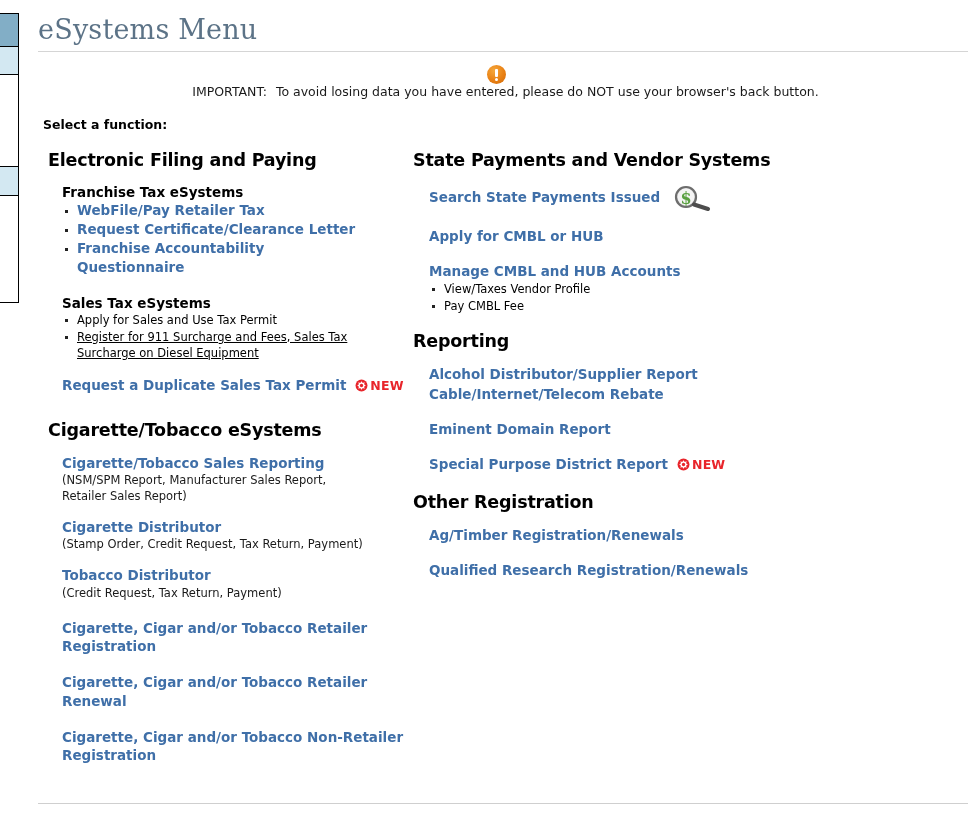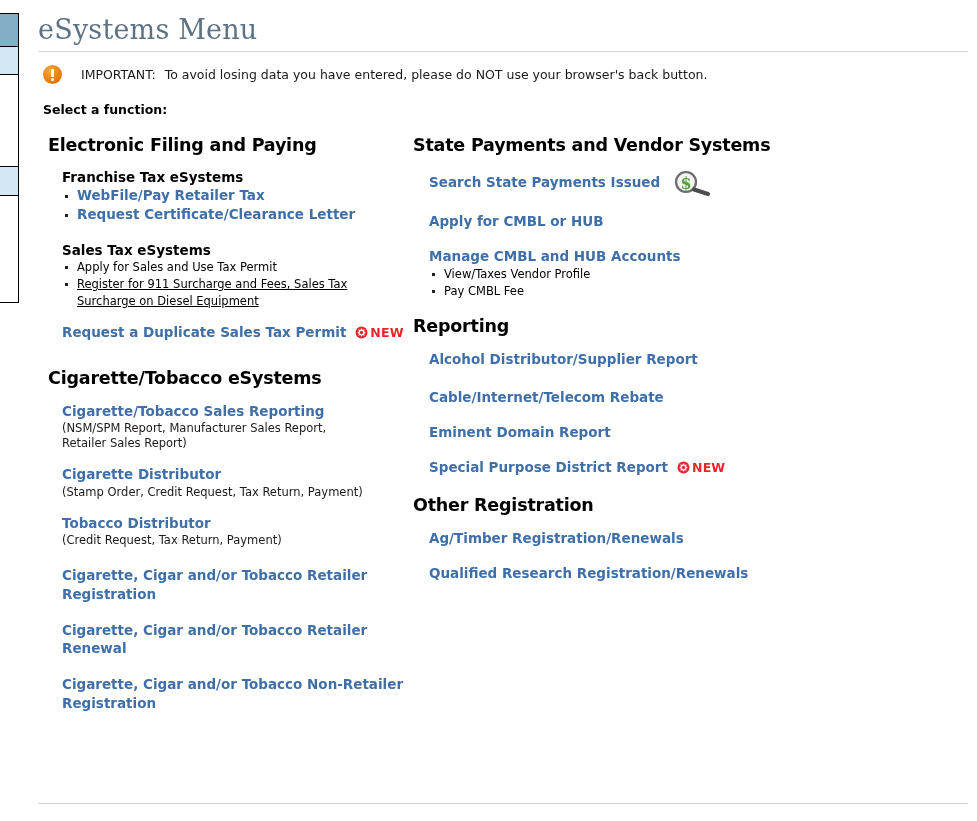--- a/index.html
+++ b/index.html
@@ -59,20 +59,21 @@
     border-top: 1px solid #d5d5d5;
     margin: 0 0 0 0;
     width: 930px;
   }
 
   
   #important-notice {
     display: flex;
     align-items: center;
     padding: 13px 0 0 5px;
+    flex-direction: column;
   }
   .alert-icon {
     width: 19px;
     height: 19px;
     border-radius: 50%;
     background: radial-gradient(circle at 38% 30%, #f5a83c 0%, #e98013 55%, #cf6a08 100%);
     position: relative;
     flex: none;
     margin-right: 19px;
   }
@@ -284,20 +285,23 @@
 
 
       <div class="group">
         <h3 class="sub-head">Franchise Tax eSystems</h3>
         <ul class="bullets linked">
           <li>
             <a class="link">WebFile/Pay Retailer Tax</a>
           </li>
           <li>
             <a class="link">Request Certificate/Clearance Letter</a>
+          </li>
+          <li>
+            <a class="link" style="max-width:215px;">Franchise Accountability Questionnaire</a>
           </li>
         </ul>
       </div>
 
       <div class="group" style="margin-bottom:14px;">
         <h3 class="sub-head">Sales Tax eSystems</h3>
         <ul class="bullets plain">
           <li>Apply for Sales and Use Tax Permit</li>
           <li style="max-width:275px;text-decoration:underline;">Register for 911 Surcharge and Fees, Sales Tax Surcharge on Diesel Equipment</li>
         </ul>
@@ -372,21 +376,21 @@
           <ul class="bullets plain">
             <li>View/Taxes Vendor Profile</li>
             <li>Pay CMBL Fee</li>
           </ul>
         </div>
       </div>
 
       <h2 class="section-title">Reporting</h2>
 
       <div class="group r" style="margin-bottom:18px;">
-        <div style="margin-bottom:20px;">
+        <div style="margin-bottom:2px;">
           <a class="link">Alcohol Distributor/Supplier Report</a>
         </div>
         <div style="margin-bottom:17px;">
           <a class="link">Cable/Internet/Telecom Rebate</a>
         </div>
         <div style="margin-bottom:17px;">
           <a class="link">Eminent Domain Report</a>
         </div>
         <div class="row">
           <a class="link">Special Purpose District Report</a>

